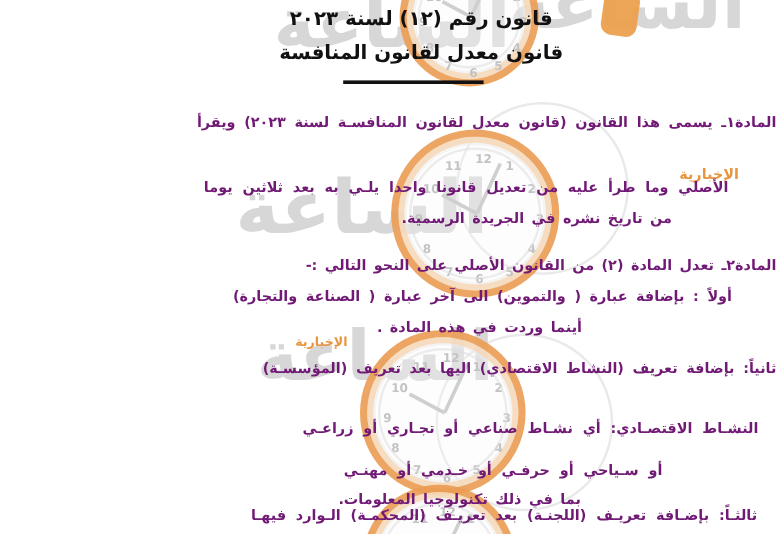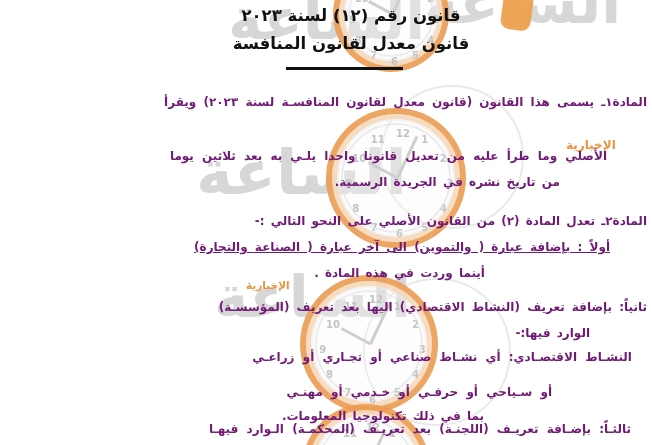--- a/index.html
+++ b/index.html
@@ -129,25 +129,24 @@
 
   <div class="title" style="top:4px;">قانون رقم (١٢) لسنة ٢٠٢٣</div>
   <div class="title" style="top:32px;">قانون معدل لقانون المنافسة</div>
   <div class="divider" style="top:67px;left:286px;width:117px;height:3px;"></div>
 
   <div class="ln" style="top:90px;padding-right:5px;word-spacing:3px;">المادة١ـ يسمى هذا القانون (قانون معدل لقانون المنافسـة لسنة ٢٠٢٣) ويقرأ</div>
   <div class="ln" style="top:144px;padding-right:45px;word-spacing:4px;">الأصلي وما طرأ عليه من تعديل قانونا واحدا يلـي به بعد ثلاثين يوما</div>
   <div class="ln" style="top:170px;padding-right:92px;">من تاريخ نشره في الجريدة الرسمية.</div>
 
   <div class="ln" style="top:209px;padding-right:5px;">المادة٢ـ تعدل المادة (٢) من القانون الأصلي على النحو التالي :-</div>
-  <div class="ln" style="top:235px;padding-right:42px;word-spacing:3px;text-decoration:underline;">أولاً : بإضافة عبارة ( والتموين) الى آخر عبارة ( الصناعة والتجارة)</div>
+  <div class="ln" style="top:235px;padding-right:42px;word-spacing:3px;">أولاً : بإضافة عبارة ( والتموين) الى آخر عبارة ( الصناعة والتجارة)</div>
   <div class="ln" style="top:261px;padding-right:167px;">أينما وردت في هذه المادة .</div>
 
   <div class="ln" style="top:295px;padding-right:5px;word-spacing:3px;">ثانياً: بإضافة تعريف (النشاط الاقتصادي) اليها بعد تعريف (المؤسسـة)</div>
-  <div class="ln" style="top:321px;padding-right:62px;">الوارد فيها:-</div>
 
   <div class="ln" style="top:345px;padding-right:20px;word-spacing:4px;">النشـاط الاقتصـادي: أي نشـاط صناعي أو تجـاري أو زراعـي</div>
   <div class="ln" style="top:380px;padding-right:100px;word-spacing:4px;padding-left:32px;">أو سـياحي أو حرفـي أو خـدمي أو مهنـي</div>
   <div class="ln" style="top:392px;padding-right:168px;margin-top:12px;">بما في ذلك تكنولوجيا المعلومات.</div>
 
   <div class="ln" style="top:417px;padding-right:21px;word-spacing:4px;">ثالثـاً: بإضـافة تعريـف (اللجنـة) بعد تعريـف (المحكمـة) الـوارد فيهـا</div>
 
 </div>
 
 </body></html>

